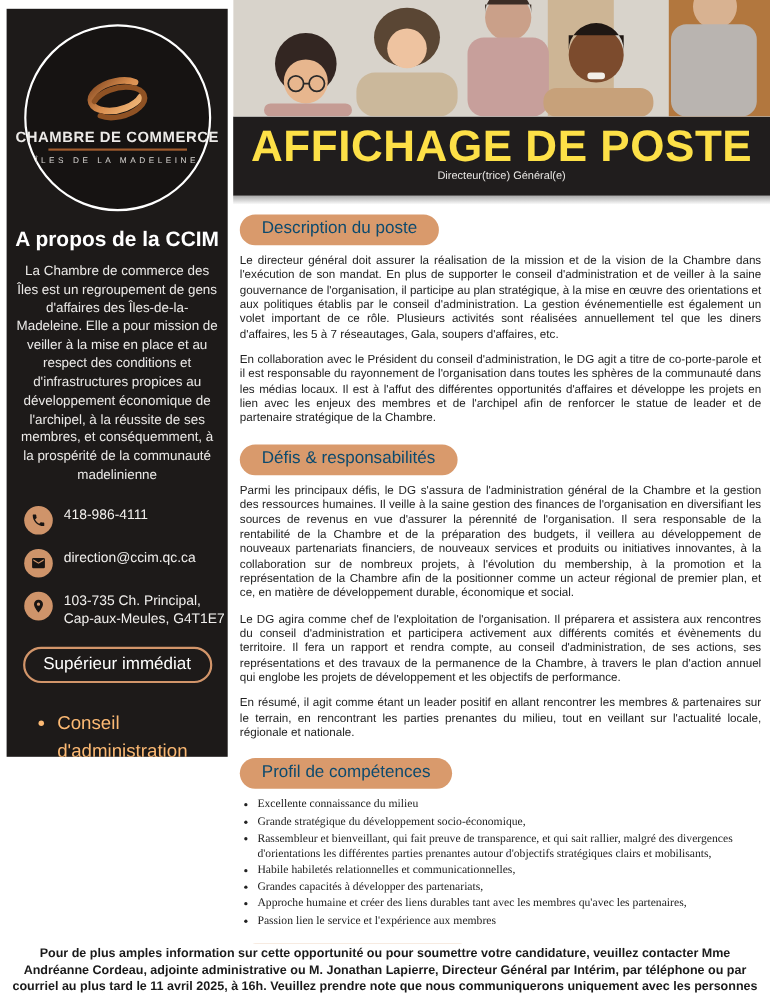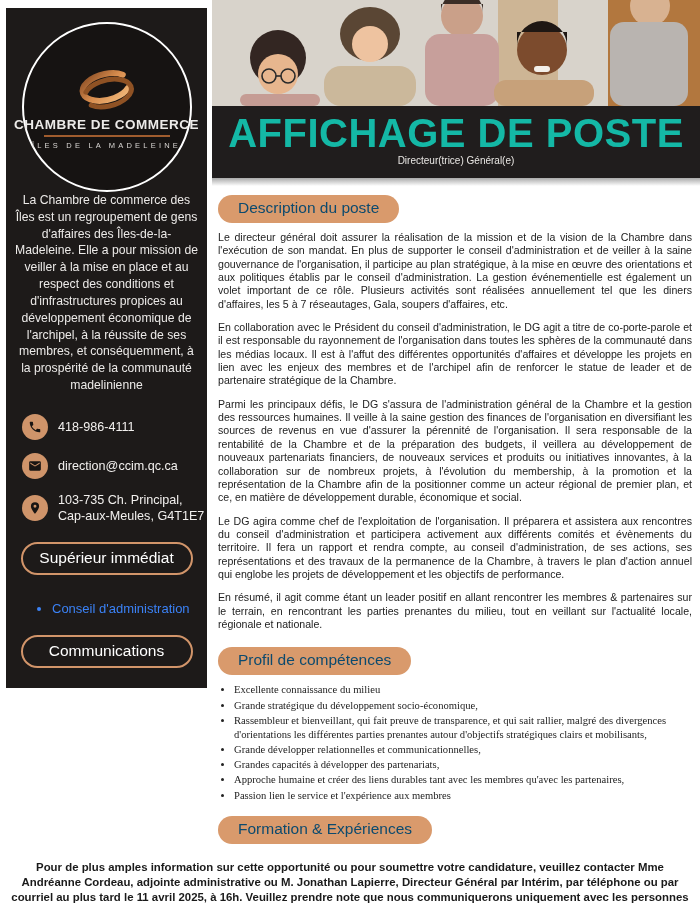--- a/index.html
+++ b/index.html
@@ -14,37 +14,37 @@
         align-items:center;justify-content:center;text-align:center;}
   .logo-swirl{margin-bottom:2px;}
   .logo-line1{font-size:13.5px;font-weight:700;letter-spacing:.5px;color:#eceae8;white-space:nowrap;}
   .logo-divider{width:126px;height:2px;background:#a05c2e;margin:3px 0 4px;}
   .logo-line2{font-size:7.5px;letter-spacing:3.2px;color:#d9d6d3;white-space:nowrap;}
 
   .about-title{font-size:19px;font-weight:700;text-align:center;margin:16px 4px 8px;color:#ffffff;}
   .about-text{font-size:12.2px;line-height:1.38;text-align:center;margin:0 8px 20px;
               color:#eceae8;font-weight:500;}
 
-  .contact{display:flex;align-items:center;gap:10px;margin:4px 0 13px 16px;}
+  .contact{display:flex;align-items:flex-start;gap:10px;margin:4px 0 13px 16px;}
   .cicon{flex:0 0 26px;width:26px;height:26px;border-radius:50%;background:#cf946a;
          display:flex;align-items:center;justify-content:center;}
   .contact-text{font-size:12.6px;color:#f2f0ee;white-space:pre-line;line-height:1.3;}
 
   .side-pill{width:168px;margin:17px auto 24px;border:2px solid #d2956a;border-radius:22px;
              text-align:center;font-size:15.5px;padding:5px 0 6px;color:#ffffff;}
-  .side-list{margin:12px 0 2px;padding-left:46px;font-size:13px;line-height:1.5;color:#3b82f6;}
+  .side-list{margin:12px 0 2px;padding-left:46px;font-size:17px;line-height:1.5;color:#fdba74;}
   .side-list.wide{padding-left:30px;line-height:1.62;}
   .side-list li{margin:0;}
 
   
   .main{position:absolute;left:212px;top:0;width:488px;height:856px;background:#ffffff;}
   .photo{width:488px;height:106px;display:block;}
   .band{width:488px;height:72px;background:#201d1d;text-align:center;}
   .band h1{margin:0;padding-top:6px;font-size:40px;font-weight:700;letter-spacing:.5px;
-           color:#14b8a6;line-height:1.05;}
+           color:#fde047;line-height:1.05;}
   .band .subtitle{font-size:10px;color:#e9e7e4;margin-top:1px;}
   .shade{width:488px;height:8px;background:linear-gradient(#a9a9a9,#ffffff);}
 
   .content{padding:3px 6px 0 4px;height:756px;overflow:hidden;}
   .pill-head{display:inline-block;background:#d99a6c;color:#0c4a6e;font-size:15.5px;
              padding:4px 20px 6px;border-radius:17px;margin:6px 0 6px 2px;}
   .content p{font-size:10.6px;line-height:1.26;text-align:justify;color:#222222;
              font-weight:500;margin:2px 2px 10px;}
   .main-list{margin:2px 0 8px;padding-left:18px;font-size:10.6px;line-height:1.3;
              color:#222222;font-weight:500;}
@@ -75,20 +75,21 @@
         <g transform="rotate(-14 39 25)">
           <path d="M58 14 A24 13 0 1 0 60 28" stroke="url(#cop)" stroke-width="6" fill="none" stroke-linecap="round"></path>
           <path d="M20 36 A24 13 0 1 0 18 22" stroke="#8f5224" stroke-width="5" fill="none" stroke-linecap="round"></path>
         </g>
       </svg>
       <div class="logo-line1">CHAMBRE DE COMMERCE</div>
       <div class="logo-divider"></div>
       <div class="logo-line2">ÎLES DE LA MADELEINE</div>
     </div>
 
+    <h2 class="about-title">A propos de la CCIM</h2>
     <p class="about-text">La Chambre de commerce des Îles est un regroupement de gens d'affaires des Îles-de-la-Madeleine. Elle a pour mission de veiller à la mise en place et au respect des conditions et d'infrastructures propices au développement économique de l'archipel, à la réussite de ses membres, et conséquemment, à la prospérité de la communauté madelinienne</p>
 
     <div class="contact">
       <span class="cicon">
         <svg width="14" height="14" viewBox="0 0 24 24">
             <path fill="#191513" d="M6.6 10.8c1.4 2.8 3.8 5.1 6.6 6.6l2.2-2.2c.3-.3.7-.4 1-.2 1.1.4 2.3.6 3.6.6.6 0 1 .4 1 1V20c0 .6-.4 1-1 1C10.6 21 3 13.4 3 4c0-.6.4-1 1-1h3.5c.6 0 1 .4 1 1 0 1.2.2 2.4.6 3.6.1.3 0 .7-.2 1l-2.3 2.2z"></path>
           </svg>
       </span>
       <span class="contact-text">418-986-4111</span>
     </div>
@@ -168,30 +169,31 @@
       <div class="subtitle">Directeur(trice) Général(e)</div>
     </header>
     <div class="shade"></div>
 
     <div class="content">
 
       <div class="pill-head">Description du poste</div>
       <p>Le directeur général doit assurer la réalisation de la mission et de la vision de la Chambre dans l'exécution de son mandat.  En plus de supporter le conseil d'administration et de veiller à la saine gouvernance de l'organisation, il participe au plan stratégique, à la mise en œuvre des orientations et aux politiques établis par le conseil d'administration.  La gestion événementielle est également un volet important de ce rôle. Plusieurs activités sont réalisées annuellement tel que les diners d'affaires,  les 5 à 7 réseautages, Gala, soupers d'affaires, etc.</p>
       <p>En collaboration avec le Président du conseil d'administration, le DG agit a titre de co-porte-parole et il est responsable du rayonnement de l'organisation dans toutes les sphères de la communauté dans les médias locaux. Il est à l'affut des différentes opportunités d'affaires et développe les projets en lien avec les enjeux des membres et de l'archipel afin de renforcer le statue de leader et de partenaire stratégique de la Chambre.</p>
 
+      <div class="pill-head">Défis &amp; responsabilités</div>
       <p>Parmi les principaux défis, le DG s'assura de l'administration général de la Chambre et la gestion des ressources humaines. Il veille à la saine gestion des finances de l'organisation en diversifiant les sources  de revenus en vue d'assurer la pérennité de l'organisation. Il sera responsable de la rentabilité de la Chambre et de la préparation des budgets, il veillera au développement de nouveaux partenariats financiers, de nouveaux services et produits ou initiatives innovantes, à la collaboration sur de nombreux projets, à l'évolution du membership, à la promotion et la représentation de la Chambre afin de la positionner comme un acteur régional de premier plan, et ce, en matière de développement durable, économique et social.</p>
       <p>Le DG agira comme chef de l'exploitation de l'organisation. Il préparera et assistera aux rencontres du conseil d'administration et participera activement aux différents comités et évènements du territoire. Il fera un rapport et rendra compte, au conseil d'administration, de ses actions, ses représentations et des travaux de la permanence de la Chambre, à travers le plan d'action annuel qui englobe les projets de développement et les objectifs de performance.</p>
       <p>En résumé,  il agit comme étant un leader positif en allant rencontrer les membres &amp; partenaires sur le terrain, en rencontrant les parties prenantes du milieu, tout en veillant sur l'actualité locale, régionale et nationale.</p>
 
       <div class="pill-head">Profil de compétences</div>
       <ul class="main-list">
         <li>Excellente connaissance du milieu</li>
         <li>Grande stratégique du développement socio-économique,</li>
         <li>Rassembleur et bienveillant, qui fait preuve de transparence, et qui sait rallier, malgré des divergences d'orientations les différentes parties prenantes autour d'objectifs stratégiques clairs et mobilisants,</li>
-        <li>Grande développer relationnelles et communicationnelles,</li>
+        <li>Habile habiletés relationnelles et communicationnelles,</li>
         <li>Grandes capacités à développer des partenariats,</li>
         <li>Approche humaine et créer des liens durables tant avec les membres qu'avec les partenaires,</li>
         <li>Passion lien le service et l'expérience aux membres</li>
       </ul>
 
       <div class="pill-head">Formation &amp; Expériences</div>
       
 
       
     </div>

